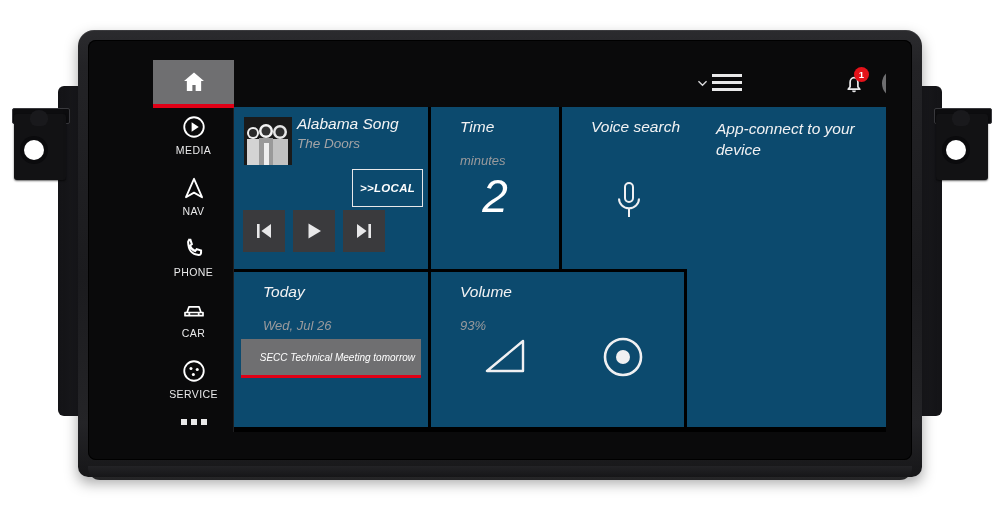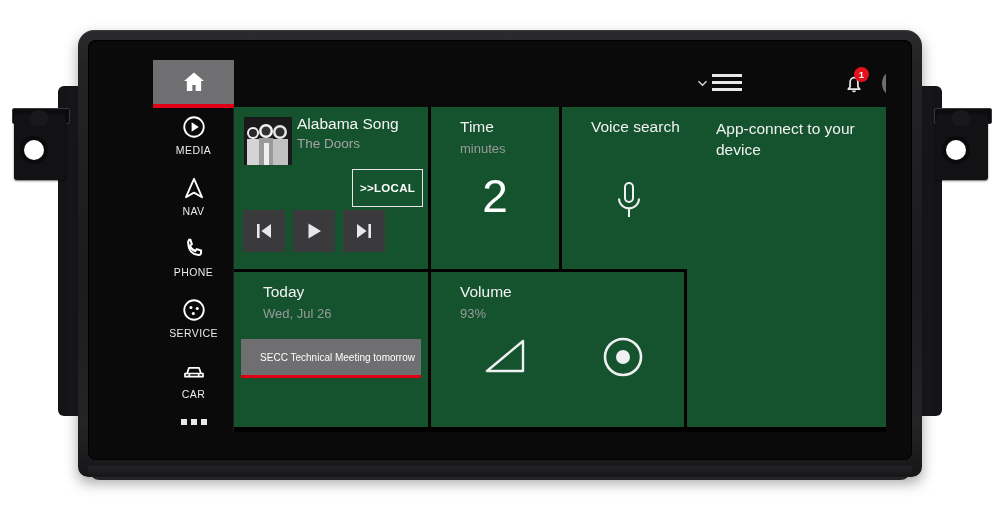--- a/index.html
+++ b/index.html
@@ -103,23 +103,23 @@
     background: #e4121a; color: #fff; border-radius: 50%;
     font-size: 9.5px; line-height: 15px; text-align: center; font-weight: bold;
   }
   .tb-avatar {
     position: absolute; left: 648px; top: 9px; width: 29px; height: 29px;
     background: #6e6e70; border-radius: 50%; overflow: hidden; cursor: pointer;
   }
 
   
   .grid { position: absolute; left: 81px; top: 47px; width: 652px; height: 325px; }
-  .tile { position: absolute; background: #14532d; cursor: pointer; }
+  .tile { position: absolute; background: #0c4a6e; cursor: pointer; font-style: italic; }
   .tile-title { font-size: 15.5px; color: #f2f2f3; }
-  .tile-sub { font-size: 13px; color: #9a9a9c; margin-top: 5px; }
+  .tile-sub { font-size: 13px; color: #9a9a9c; margin-top: 17px; }
 
   
   #tile-media { left: 0px;   top: 0px;   width: 194px; height: 162px; }
   #tile-time  { left: 197px; top: 0px;   width: 128px; height: 162px; }
   #tile-voice { left: 328px; top: 0px;   width: 134px; height: 162px; }
   #tile-app   { left: 453px; top: 0px;   width: 199px; height: 320px; }
   #tile-today { left: 0px;   top: 165px; width: 194px; height: 155px; }
   #tile-vol   { left: 197px; top: 165px; width: 151px; height: 155px; }
   #tile-rec   { left: 328px; top: 165px; width: 122px; height: 155px; }
 
@@ -214,36 +214,36 @@
       </div>
 
       <div class="side-item">
         <svg class="side-icon" viewBox="0 0 24 24">
           <path fill="none" stroke="#fff" stroke-width="1.9" stroke-linecap="round" d="M6.6 3.6h2.1l1.3 4-1.8 1.4c.9 2.3 2.6 4 4.9 4.9l1.4-1.8 4 1.3v2.1c0 1.2-1 2.1-2.2 2C9.9 17 6.9 14 6.6 5.8c-.1-1.2.8-2.2 2-2.2z"></path>
         </svg>
         <span class="side-label">PHONE</span>
       </div>
 
       <div class="side-item">
+        <svg class="side-icon" viewBox="0 0 26 24">
+          <path fill="none" stroke="#fff" stroke-width="1.7" stroke-linejoin="round" d="M4 14.5h18v3.2H4z M6 14.5 8 8.8h10l2 5.7"></path>
+          <circle cx="8.3" cy="16.1" r="1.1" fill="#fff"></circle>
+          <circle cx="17.7" cy="16.1" r="1.1" fill="#fff"></circle>
+        </svg>
+        <span class="side-label">CAR</span>
+      </div>
+
+      <div class="side-item">
         <svg class="side-icon" viewBox="0 0 24 24">
           <circle cx="12" cy="12" r="9" fill="none" stroke="#fff" stroke-width="1.7"></circle>
           <circle cx="9.2" cy="9.6" r="1.4" fill="#fff"></circle>
           <circle cx="15" cy="10.6" r="1.4" fill="#fff"></circle>
           <circle cx="11.4" cy="15.2" r="1.4" fill="#fff"></circle>
         </svg>
         <span class="side-label">SERVICE</span>
-      </div>
-
-      <div class="side-item">
-        <svg class="side-icon" viewBox="0 0 26 24">
-          <path fill="none" stroke="#fff" stroke-width="1.7" stroke-linejoin="round" d="M4 14.5h18v3.2H4z M6 14.5 8 8.8h10l2 5.7"></path>
-          <circle cx="8.3" cy="16.1" r="1.1" fill="#fff"></circle>
-          <circle cx="17.7" cy="16.1" r="1.1" fill="#fff"></circle>
-        </svg>
-        <span class="side-label">CAR</span>
       </div>
 
       <div class="side-item dots-item">
         <span style="display:flex;gap:4px;">
           <i></i>
             <i></i>
             <i></i>
         </span>
       </div>
     </div>

